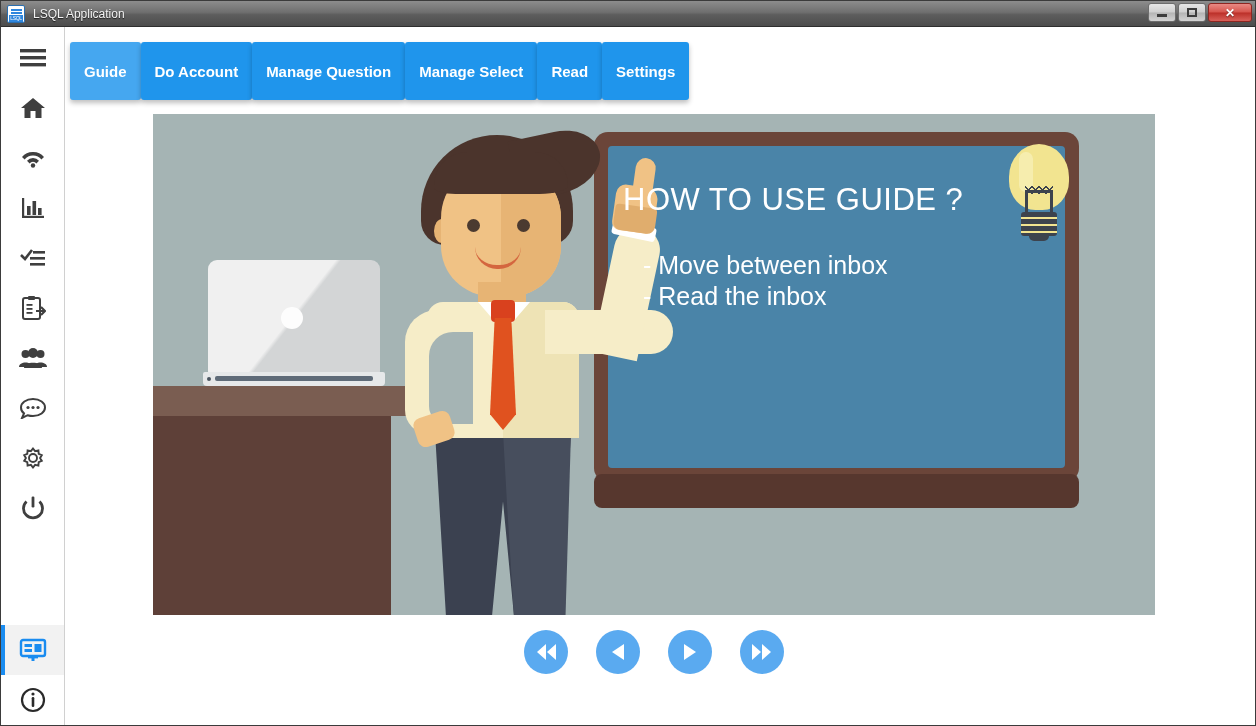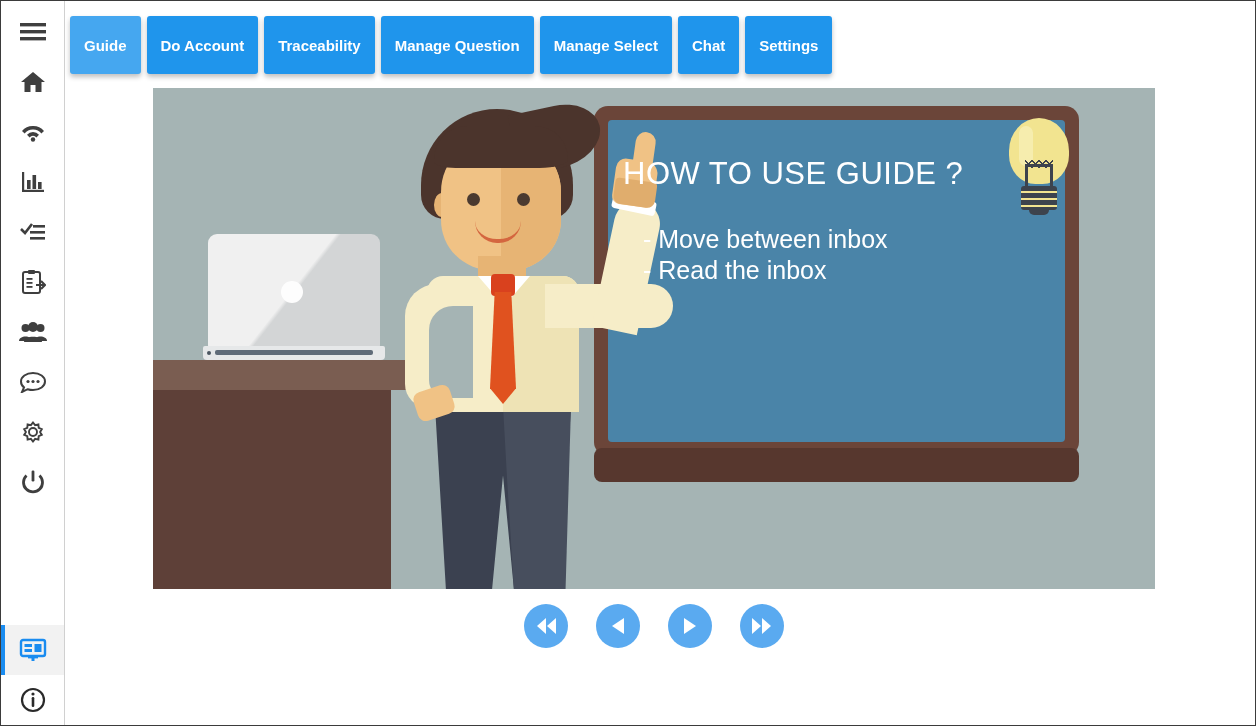--- a/index.html
+++ b/index.html
@@ -117,21 +117,20 @@
   
   .main {
     flex: 1 1 auto;
     display: flex; flex-direction: column;
     background: #ffffff;
     overflow: hidden;
   }
   .tabbar {
     display: flex;
     padding: 15px 10px 0 5px;
-    gap: 6px;
     flex: 0 0 auto;
   }
   .tab {
     flex: 0 0 auto;
     background: #1f95ec;
     color: #ffffff;
     font-weight: bold;
     font-size: 15px;
     border-radius: 3px;
     padding: 0 14px;
@@ -453,20 +452,36 @@
     display: flex; align-items: center; justify-content: center;
     cursor: pointer;
   }
   .navbtn svg { display: block; }
 </style>
 </head>
 <body>
 
 <div class="window">
 
+  <div class="titlebar">
+    <div class="app-icon">
+      <div class="doc-lines"></div>
+      <div class="doc-tag">LSQL</div>
+    </div>
+    <div class="title-text">LSQL Application</div>
+    <div class="win-buttons">
+      <div class="win-btn">
+          <i class="min-glyph"></i>
+        </div>
+      <div class="win-btn">
+          <i class="max-glyph"></i>
+        </div>
+      <div class="win-btn close">✕</div>
+    </div>
+  </div>
 
   <div class="client">
 
     <div class="sidebar">
 
       <div class="side-item">
         <span>
           <svg width="26" height="20" viewBox="0 0 26 20">
             <rect x="0" y="1" width="26" height="3.4" fill="#3f3f3f"></rect>
             <rect x="0" y="8" width="26" height="3.4" fill="#3f3f3f"></rect>
@@ -596,24 +611,23 @@
         </span>
       </div>
 
     </div>
 
     <div class="main">
 
       <div class="tabbar">
         <div class="tab active">Guide</div>
         <div class="tab">Do Account</div>
-        <div class="tab">Traceability</div>
         <div class="tab">Manage Question</div>
         <div class="tab">Manage Select</div>
-        <div class="tab">Chat</div>
+        <div class="tab">Read</div>
         <div class="tab">Settings</div>
       </div>
 
       <div class="stage">
 
         <div class="illus">
 
           <div class="desk-top"></div>
           <div class="desk-body"></div>
           <div class="lap-lid"></div>

